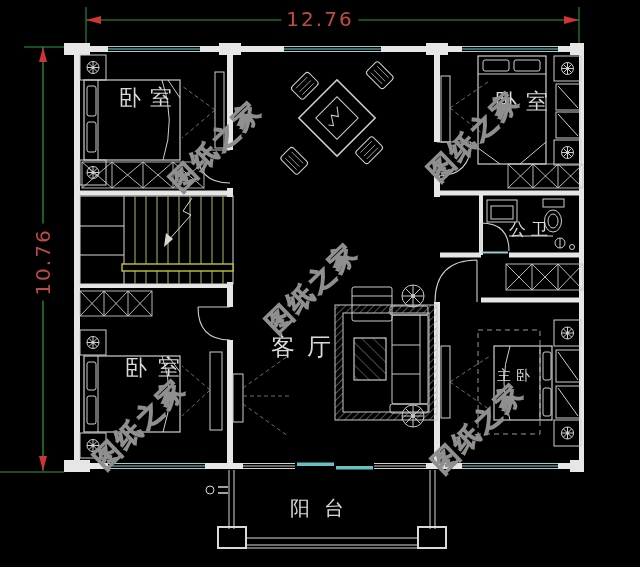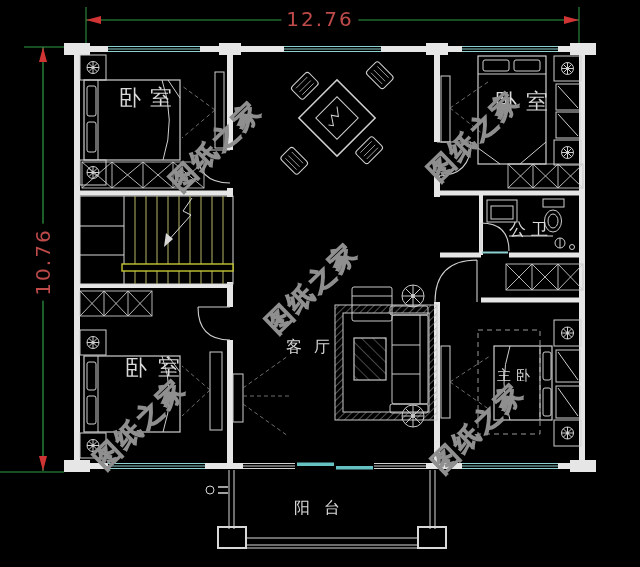--- a/index.html
+++ b/index.html
@@ -1,16 +1,16 @@
 <!DOCTYPE html>
 <html><head>
 <meta charset="utf-8">
 <style>
   html,body{margin:0;padding:0;background:#000;}
-  #stage{position:relative;width:640px;height:567px;background:#000;overflow:hidden;
+  #stage{position:relative;width:584px;height:567px;background:#000;overflow:hidden;
          font-family:"DejaVu Sans",sans-serif;}
   #plan-svg{position:absolute;left:0;top:0;}
   .lbl{position:absolute;color:#d9d9d9;white-space:nowrap;transform:translate(-50%,-50%);
        font-family:"DejaVu Sans",sans-serif;}
   .dim{position:absolute;color:#bf4a4a;font-size:20px;letter-spacing:2px;background:#000;
        padding:0 5px;transform:translate(-50%,-50%);font-family:"DejaVu Sans",sans-serif;}
   .dim.vert{transform:translate(-50%,-50%) rotate(-90deg);}
   .wm{position:absolute;color:#2e2e2e;-webkit-text-stroke:1.1px #8f8f8f;font-weight:bold;
       font-size:26px;letter-spacing:3px;white-space:nowrap;
       transform:translate(-50%,-50%) rotate(-44deg);font-family:"DejaVu Sans",sans-serif;}
@@ -265,24 +265,24 @@
     <path d="M218,487H228 M218,493H228" stroke-width="1.5"></path>
   </g>
 </svg>
 
 <div class="dim" style="left:320px;top:19px;">12.76</div>
 <div class="dim vert" style="left:43px;top:262px;">10.76</div>
 
 <div class="lbl" style="left:150px;top:98px;font-size:22px;letter-spacing:9px;">卧室</div>
 <div class="lbl" style="left:526px;top:102px;font-size:22px;letter-spacing:9px;">卧室</div>
 <div class="lbl" style="left:531px;top:229px;font-size:17px;letter-spacing:5px;text-decoration:underline;">公卫</div>
-<div class="lbl" style="left:314px;top:347px;font-size:16px;letter-spacing:12px;">客厅</div>
+<div class="lbl" style="left:307px;top:347px;font-size:24px;letter-spacing:12px;">客厅</div>
 <div class="lbl" style="left:516px;top:376px;font-size:14px;letter-spacing:5px;">主卧</div>
 <div class="lbl" style="left:158px;top:368px;font-size:22px;letter-spacing:11px;">卧室</div>
-<div class="lbl" style="left:324px;top:508px;font-size:16px;letter-spacing:14px;font-family:Liberation Mono, monospace;">阳台</div>
+<div class="lbl" style="left:324px;top:508px;font-size:20px;letter-spacing:14px;font-family:Liberation Mono, monospace;">阳台</div>
 
 <div class="wm" style="left:216px;top:146px;">图纸之家</div>
 <div class="wm" style="left:474px;top:136px;">图纸之家</div>
 <div class="wm" style="left:312px;top:288px;">图纸之家</div>
 <div class="wm" style="left:140px;top:424px;">图纸之家</div>
 <div class="wm" style="left:478px;top:428px;">图纸之家</div>
 
 </div>
 
 </body></html>

